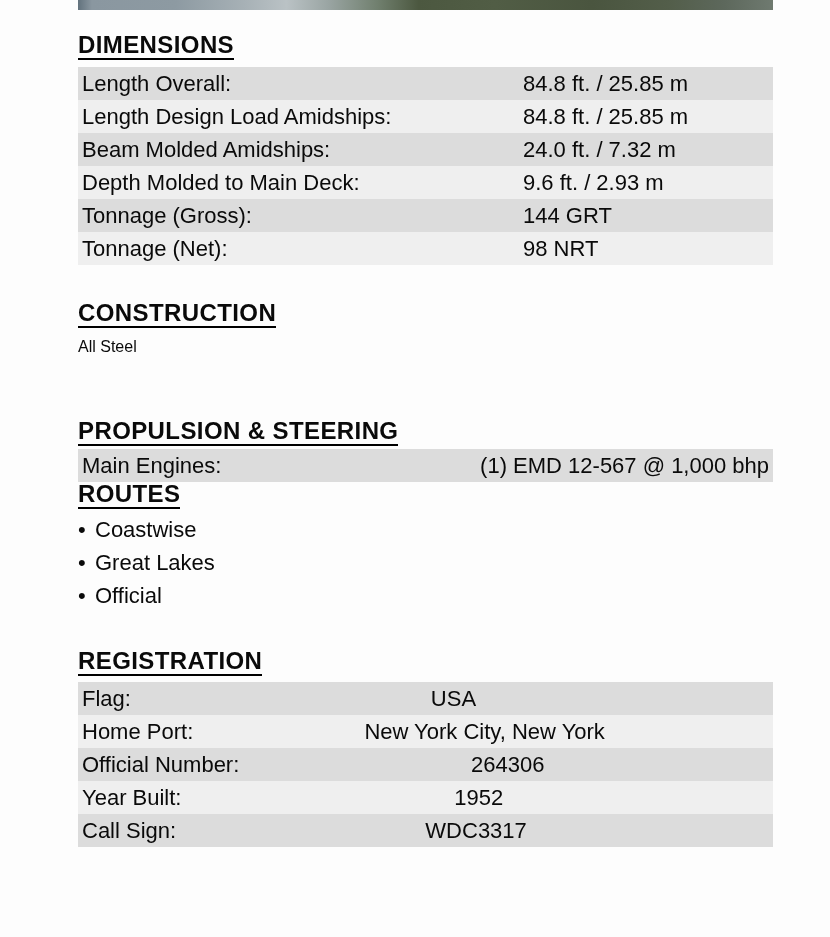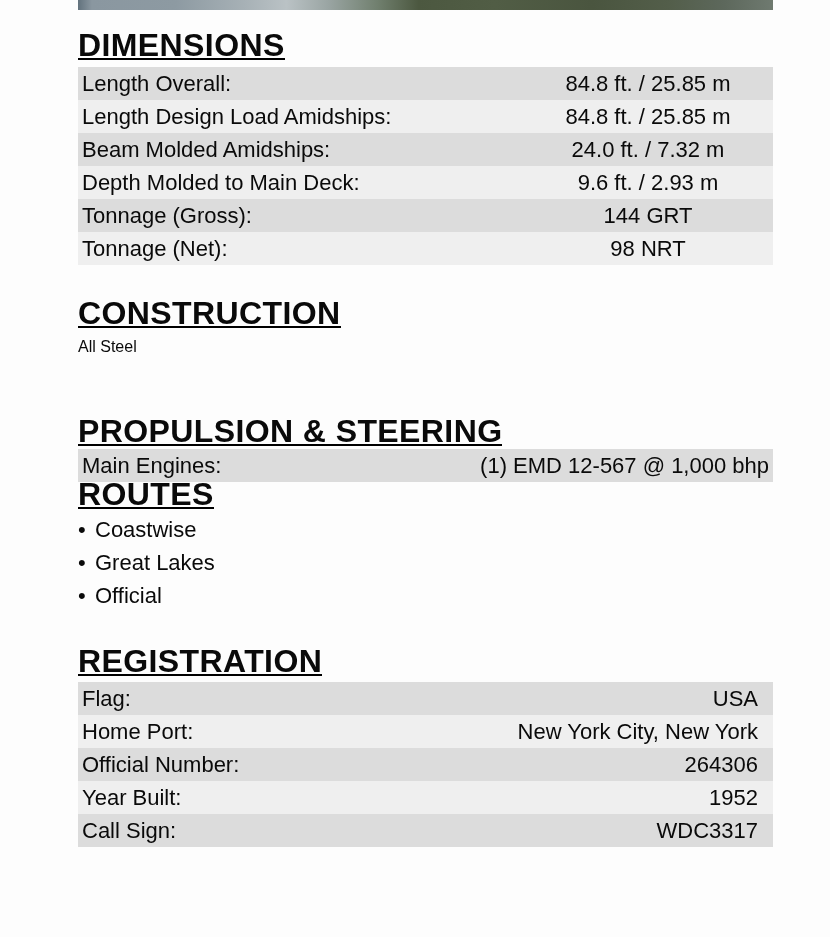--- a/index.html
+++ b/index.html
@@ -21,21 +21,21 @@
   .photo-strip {
     height: 10px;
     width: 695px;
     background: linear-gradient(to right,
       #62727d 0%, #8a97a0 2%, #8d9aa2 14%, #a7b1b6 24%, #bac2c5 30%,
       #9aa5a3 36%, #71806f 43%, #4c5840 49%, #515d45 60%, #4a553f 74%,
       #535e4a 85%, #5d685c 93%, #6f7a70 100%);
   }
   .heading {
     display: inline-block;
-    font-size: 32px;
+    font-size: 24px;
     font-weight: bold;
     line-height: 24px;
     letter-spacing: 0.4px;
     padding-bottom: 1px;
     border-bottom: 2.5px solid #000;
   }
   .h-dimensions   { margin-top: 23px; margin-bottom: 0; }
   .h-construction { margin-top: 36px; }
   .h-propulsion   { margin-top: 57px; }
   .h-routes       { }
@@ -51,33 +51,32 @@
     font-size: 22px;
     box-sizing: border-box;
     padding-left: 4px;
     gap: 8px;
   }
   .row.dark  { background: var(--shade-dark, #dcdcdc); }
   .row.light { background: var(--shade-light, #efefef); }
   .row .label { flex: 1 1 auto; white-space: nowrap; }
   .t-dimensions .value {
     flex: 0 0 250px;
-    text-align: center;
+    text-align: left;
     white-space: nowrap;
   }
   .t-propulsion .value {
     flex: 1 1 auto;
     text-align: right;
     padding-right: 4px;
     white-space: nowrap;
   }
   .t-registration .value {
     flex: 1 1 auto;
-    text-align: right;
-    padding-right: 15px;
+    padding-right: 5px;
     white-space: nowrap;
   }
   .body-text {
     font-size: 16px;
     line-height: 30px;
     margin-top: 4px;
   }
   .bullet-list {
     margin-top: 4px;
     font-size: 22px;

